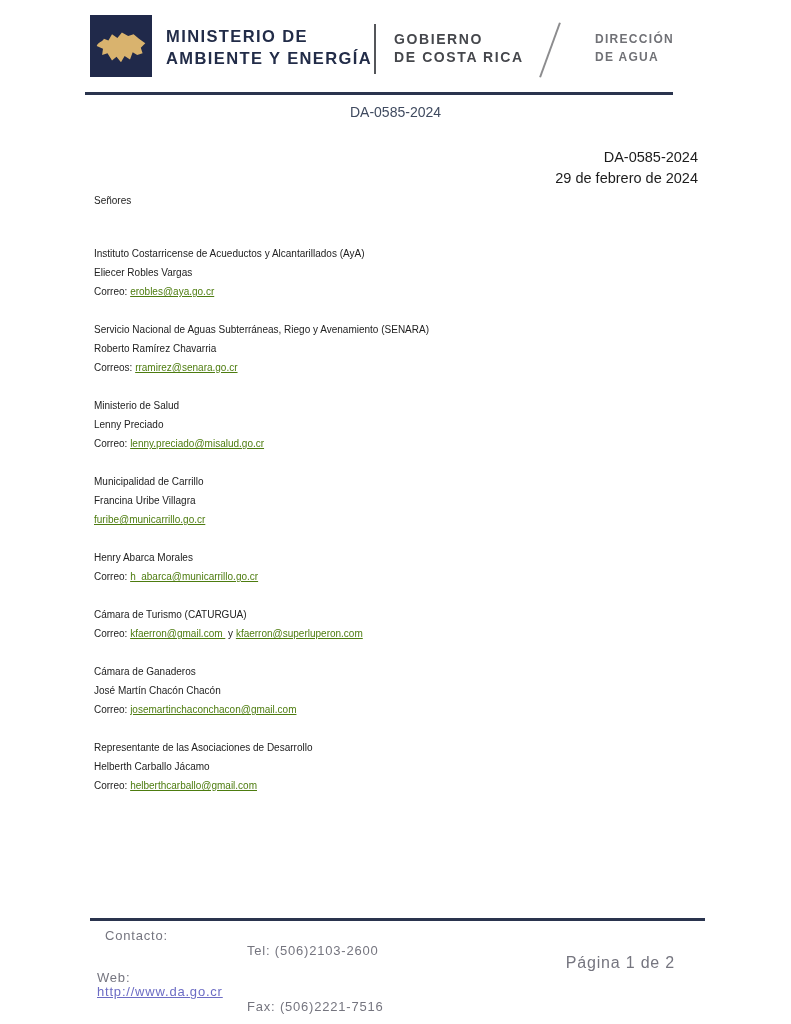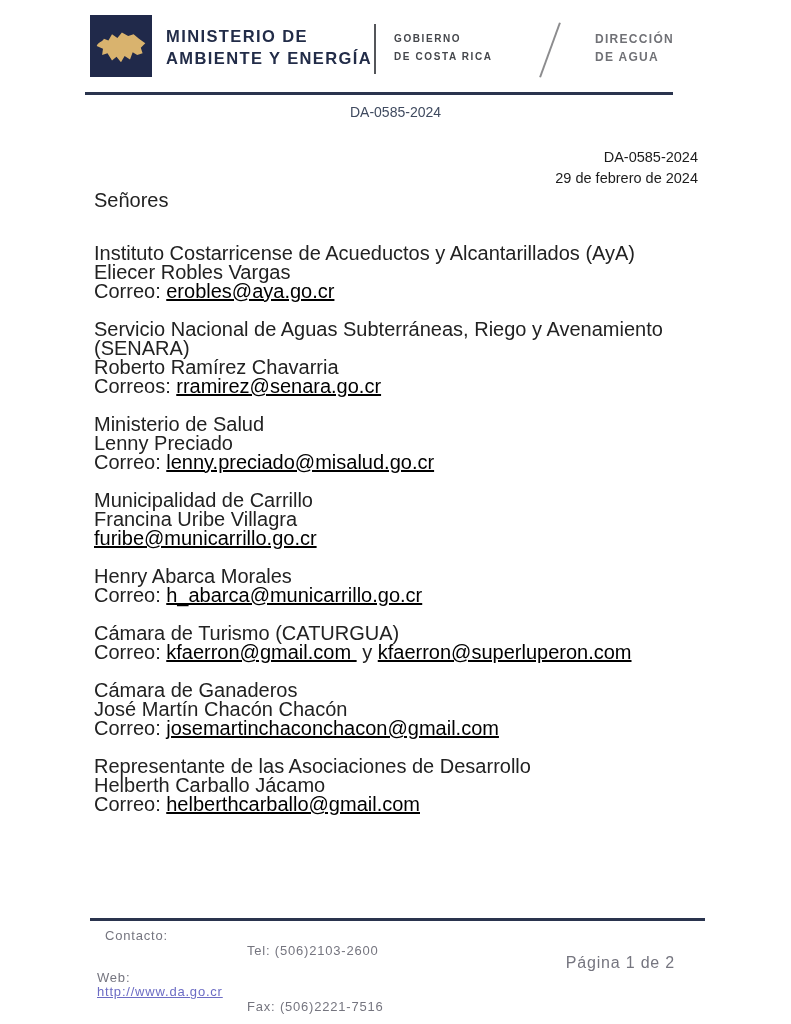--- a/index.html
+++ b/index.html
@@ -29,21 +29,21 @@
     position: absolute; left: 166px; top: 25px;
     font-weight: bold; font-size: 16.5px; line-height: 22px;
     letter-spacing: 1.4px; color: #222c48;
   }
   .vdivider {
     position: absolute; left: 374px; top: 24px;
     width: 2px; height: 50px; background: #54565a;
   }
   .gov {
     position: absolute; left: 394px; top: 30px;
-    font-weight: bold; font-size: 10px; line-height: 18px;
+    font-weight: bold; font-size: 14px; line-height: 18px;
     letter-spacing: 1.6px; color: #45474c;
   }
   .slash {
     position: absolute; left: 549px; top: 21px;
     width: 2px; height: 58px; background: #8c8c8e;
     transform: rotate(20deg);
   }
   .dir {
     position: absolute; left: 595px; top: 30px;
     font-weight: bold; font-size: 12px; line-height: 18px;
@@ -60,26 +60,26 @@
     text-align: center; font-size: 14px; color: #3f4a5f;
   }
   .ref-right {
     position: absolute; right: 93px; top: 147px;
     text-align: right; font-size: 14.5px; line-height: 21px; color: #1c1c1c;
   }
 
   
   .body-col {
     position: absolute; left: 94px; top: 191px; width: 610px;
-    font-size: 20px; line-height: 19px; color: #222222;
+    font-size: 10px; line-height: 19px; color: #222222;
   }
   .salutation { margin-bottom: 34px; }
   .recipient-block { margin-bottom: 19px; }
   .doc-line { white-space: pre-wrap; }
-  a.email-link { color: #000000; text-decoration: underline; cursor: pointer; }
+  a.email-link { color: #4d7c0f; text-decoration: underline; cursor: pointer; }
 
   
   .footer-rule {
     position: absolute; left: 90px; top: 918px;
     width: 615px; height: 3px; background: #2a344e;
   }
   .footer {
     position: absolute; left: 97px; top: 929px;
     font-size: 13px; line-height: 14.6px;
     letter-spacing: 0.8px; color: #75757f;

